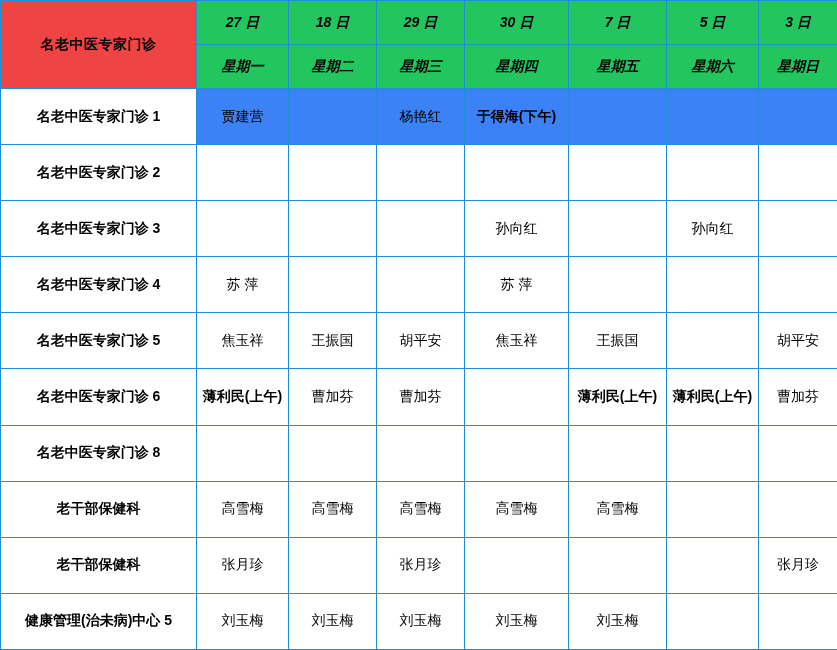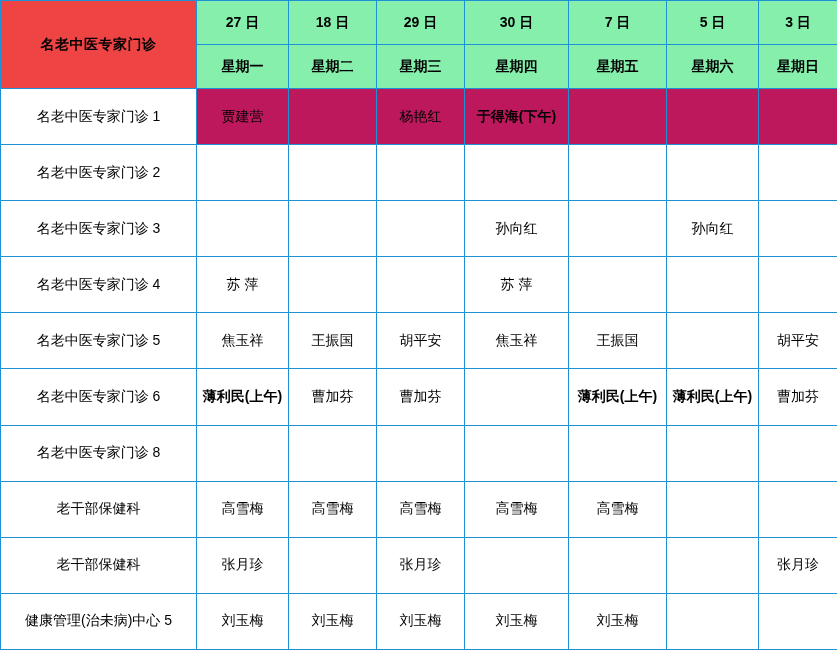--- a/index.html
+++ b/index.html
@@ -32,34 +32,35 @@
   
   td.corner {
     background: #ef4444;
     color: #ffffff;
     font-weight: bold;
     font-size: 19px;
     letter-spacing: 0.5px;
     border: 1px solid #1e90d6;
   }
   td.hdr {
-    background: #86efac;
+    background: #22c55e;
     color: #ffffff;
     font-weight: bold;
     font-size: 16px;
     border: 1px solid #ffffff;
+    font-style: italic;
   }
   td.rowlabel {
-    font-weight: normal;
+    font-weight: bold;
     font-size: 15px;
     background: #ffffff;
     color: #000000;
   }
   tr.tinted td {
-    background: #be185d;
+    background: #3b82f6;
   }
   tr.tinted td.rowlabel {
     background: #ffffff;
   }
   td.cell {
     font-size: 14px;
     color: #111111;
   }
   td.small {
     font-size: 13px;

